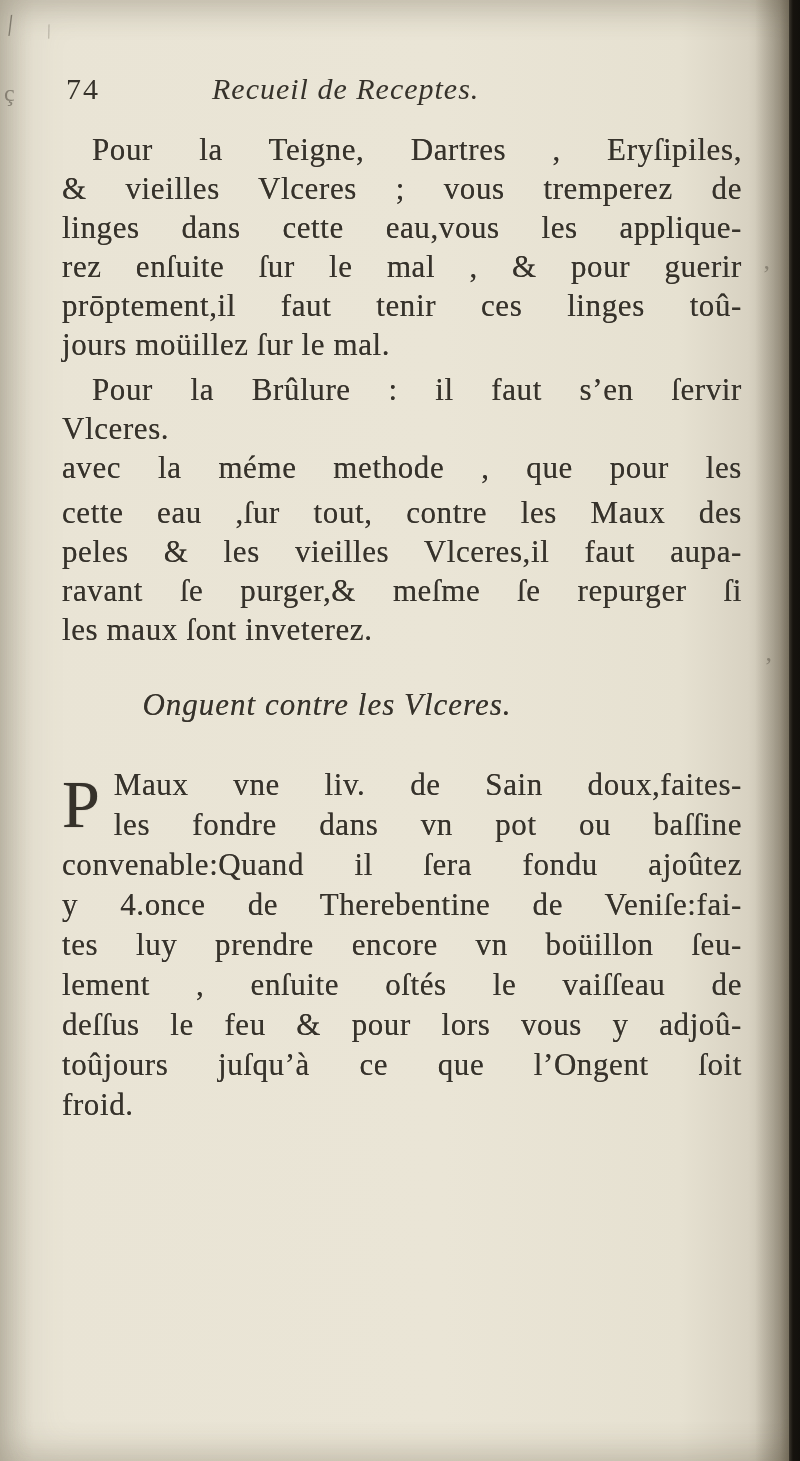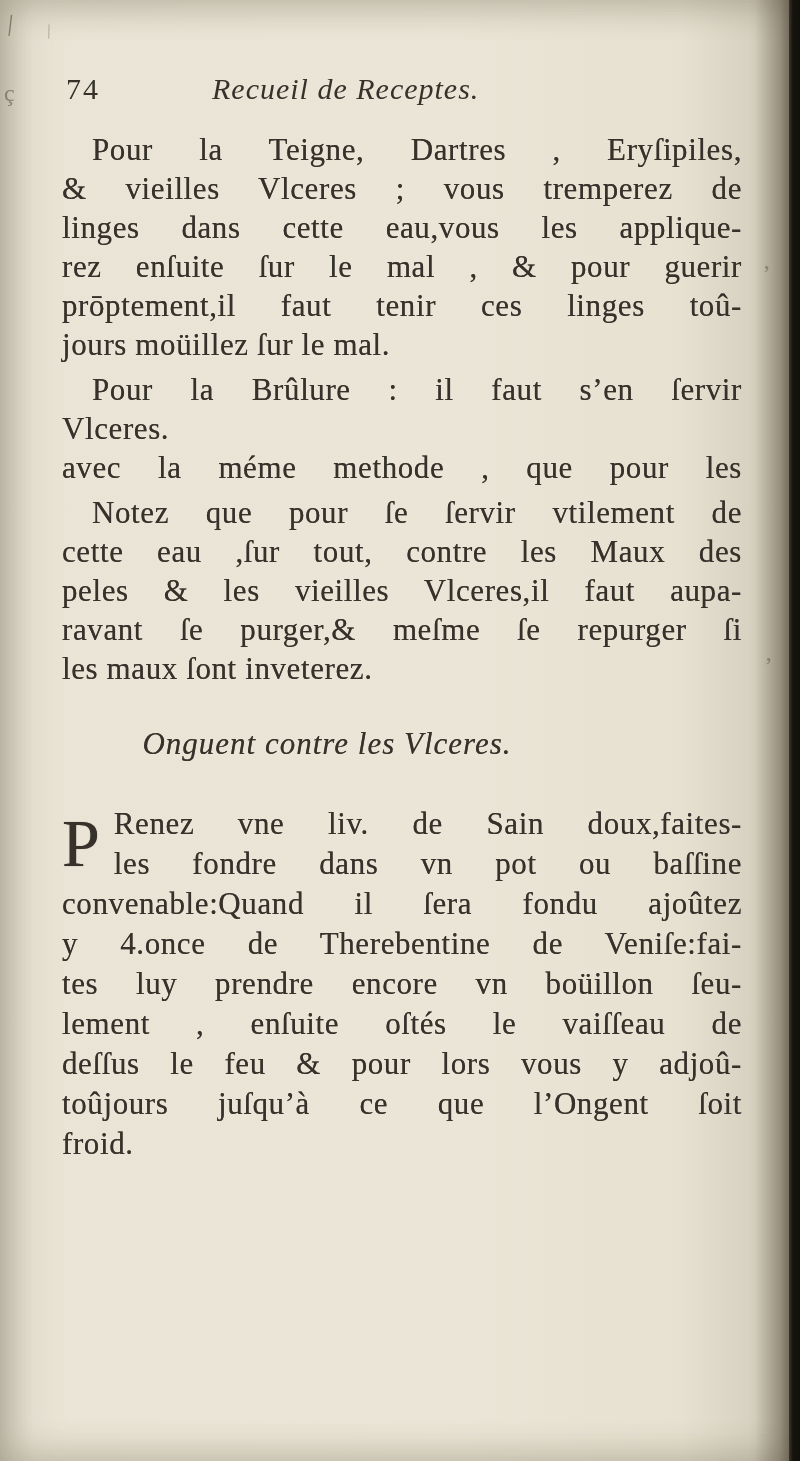--- a/index.html
+++ b/index.html
@@ -124,32 +124,31 @@
         <div class="line end">jours moüillez ſur le mal.</div>
       </div>
 
       <div class="para">
         <div class="line indent">Pour la Brûlure : il faut s’en ſervir</div>
         <div class="line end">Vlceres.</div>
         <div class="line">avec la méme methode , que pour les</div>
       </div>
 
       <div class="para">
-        <div class="line indent">Notez que pour ſe ſervir vtilement de</div>
         <div class="line">cette eau ,ſur tout, contre les Maux des</div>
         <div class="line">peles &amp; les vieilles Vlceres,il faut aupa-</div>
         <div class="line">ravant ſe purger,&amp; meſme ſe repurger ſi</div>
         <div class="line end">les maux ſont inveterez.</div>
       </div>
 
       <div class="heading">Onguent contre les Vlceres.</div>
 
       <div class="para recipe">
         <span class="dropcap">P</span>
-        <div class="line">Renez vne liv. de Sain doux,faites-</div>
+        <div class="line">Maux vne liv. de Sain doux,faites-</div>
         <div class="line">les fondre dans vn pot ou baſſine</div>
         <div class="line">convenable:Quand il ſera fondu ajoûtez</div>
         <div class="line">y 4.once de Therebentine de Veniſe:fai-</div>
         <div class="line">tes luy prendre encore vn boüillon ſeu-</div>
         <div class="line">lement , enſuite oſtés le vaiſſeau de</div>
         <div class="line">deſſus le feu &amp; pour lors vous y adjoû-</div>
         <div class="line">toûjours juſqu’à ce que l’Ongent ſoit</div>
         <div class="line end">froid.</div>
       </div>
 

